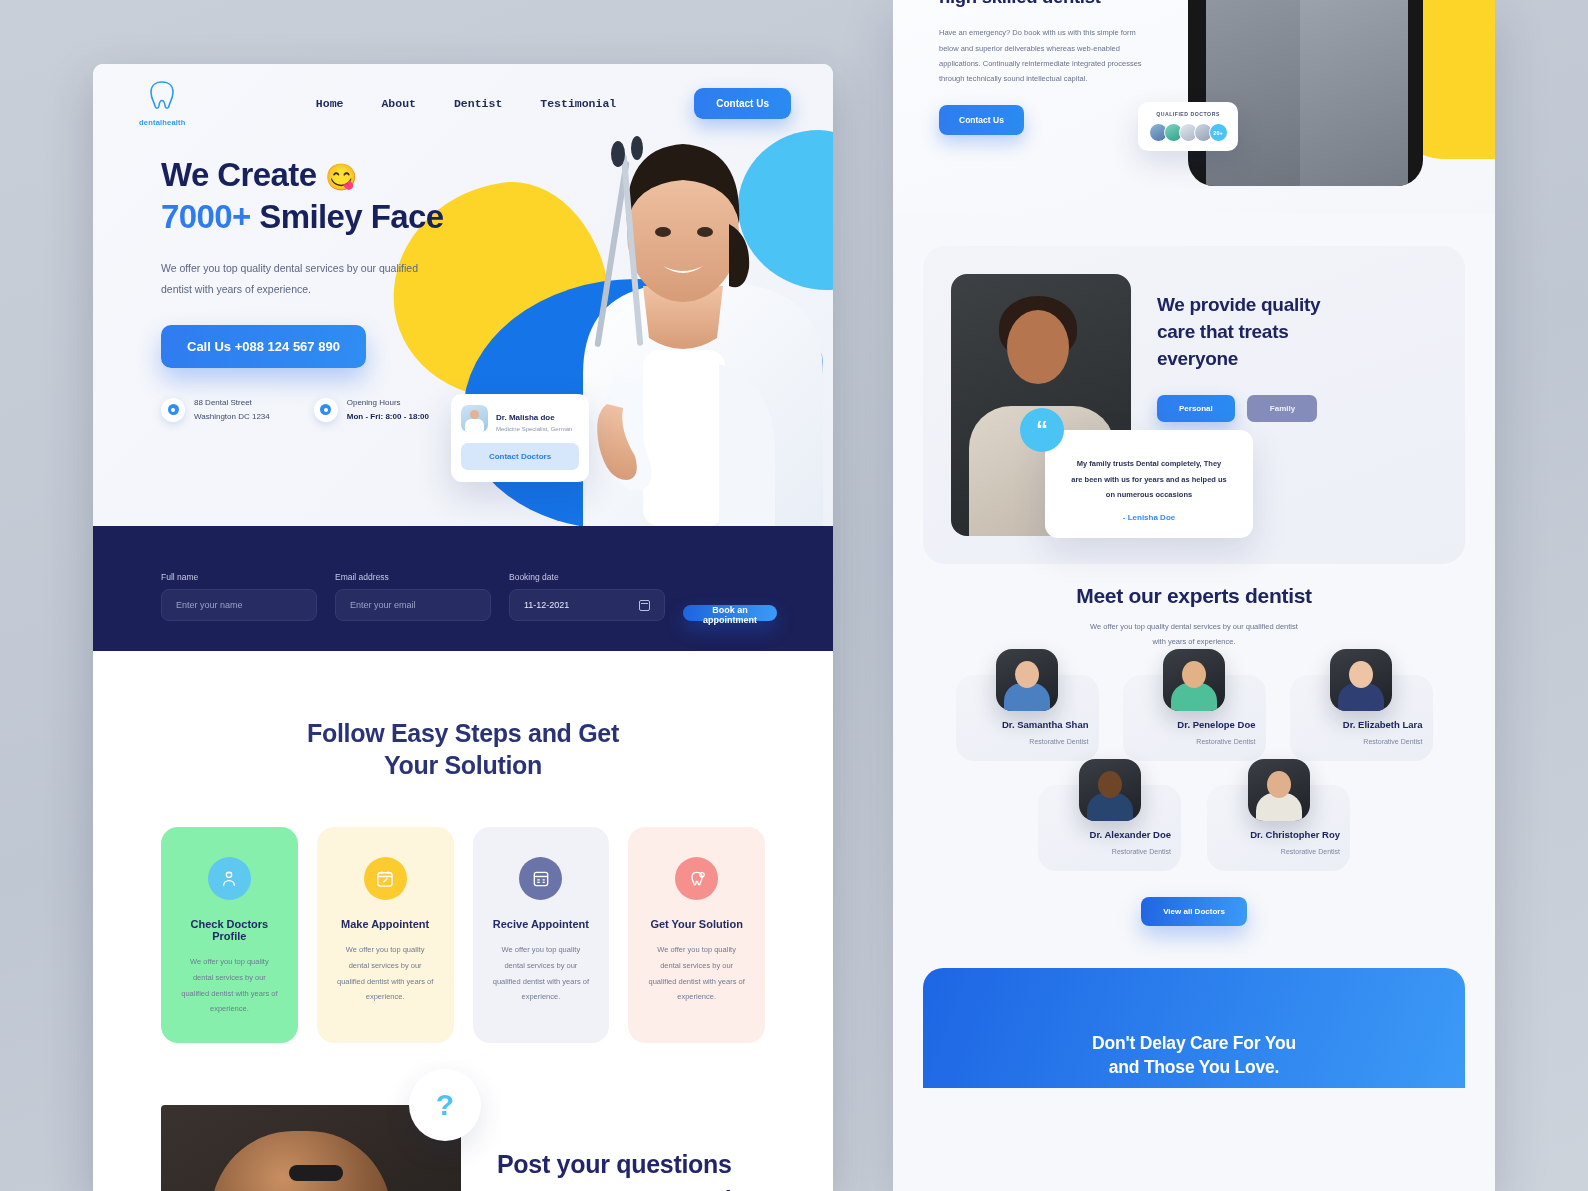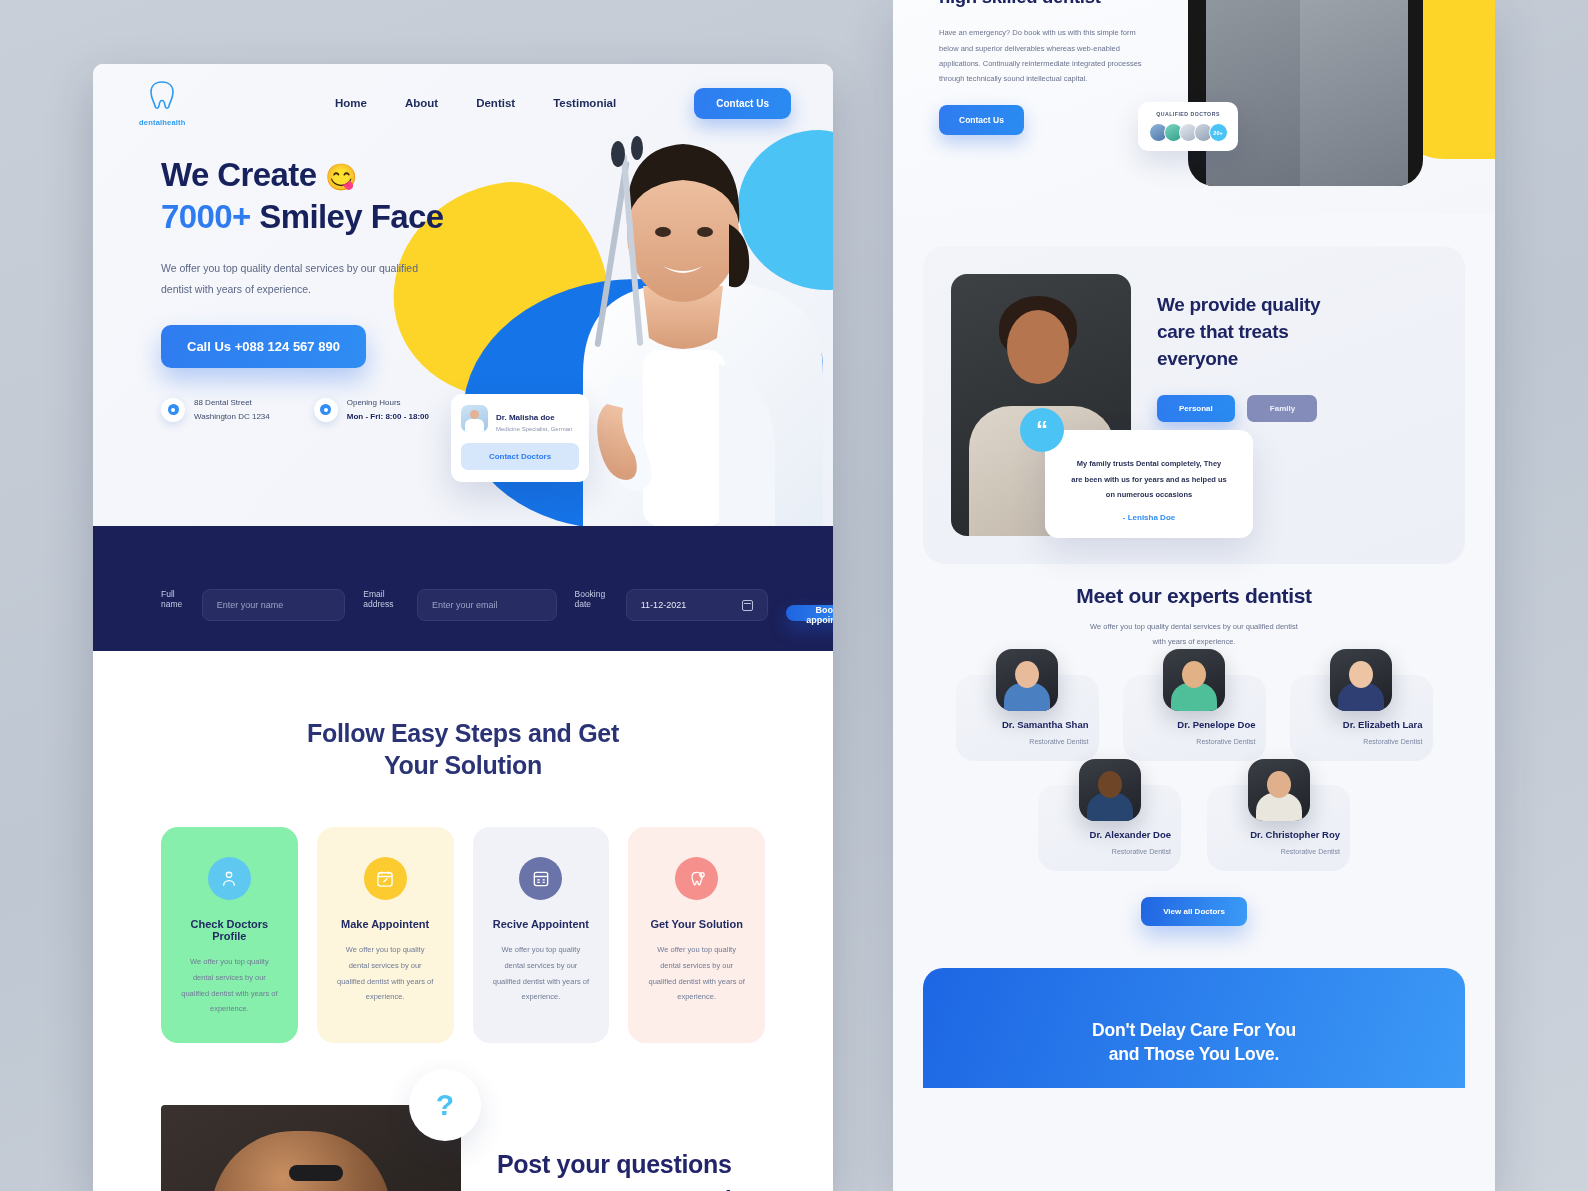--- a/index.html
+++ b/index.html
@@ -43,21 +43,21 @@
   }
 
   .nav {
     position: relative; z-index: 6; display:flex; align-items:center;
     padding: 16px 42px 0 46px; height: 62px;
   }
   .logo { display:flex; flex-direction:column; align-items:center; gap:9px; }
   .logo svg { display:block; }
   .logo .brand { font-size:7.5px; color:#2e9bf0; letter-spacing:.2px; font-weight:700; }
   .nav-links { margin-left:auto; display:flex; align-items:center; gap:38px; }
-  .nav-links a { font-size:11.5px; color:#1d2a5b; text-decoration:none; font-weight:600; }
+  .nav-links a { font-size:11.5px; color:#1d2a5b; text-decoration:none; font-weight:600;font-family:Liberation Mono, monospace; }
   .btn-contact {
     margin-left:40px; background:linear-gradient(100deg,#2f7cf0,#2a8bf2);
     color:#fff; font-size:10px; font-weight:600; padding:10px 22px;
     border:none; border-radius:9px; cursor:pointer;
     box-shadow:0 8px 18px rgba(40,110,235,.33);
   }
 
   .hero-copy { position:relative; z-index:5; padding-left:68px; padding-top:28px; width:440px; }
   h1.hero-title { font-size:33px; line-height:1.28; color:#17215c; font-weight:700; letter-spacing:-.6px; }
   h1.hero-title .accent { color:#2f7cf0; }
@@ -99,21 +99,21 @@
   .btn-contact-doctors {
     margin-top:11px; width:100%; background:#d6e6fb; color:#2f7cf0;
     font-size:8px; font-weight:600; padding:9px 0; border:none; border-radius:7px; cursor:pointer;
   }
 
   
   .booking {
     background:#1b2058; padding:26px 68px 30px; display:flex; gap:18px; align-items:flex-end;
     height:125px;
   }
-  .field { display:flex; flex-direction:row; gap:7px; }
+  .field { display:flex; flex-direction:column; gap:7px; }
   .field .lbl { font-size:8.5px; color:#c5cbe3; }
   .field .inp {
     background:#272c63; border:1px solid #343a73; border-radius:8px;
     height:32px; display:flex; align-items:center; padding:0 14px;
     font-size:9px; color:#9aa2c6; position:relative;
   }
   .field.fn .inp, .field.em .inp { width:156px; }
   .field.bd .inp { width:156px; color:#e8ebf7; justify-content:space-between; }
   .cal-ico { width:11px; height:11px; border:1.2px solid #b9c0de; border-radius:2px; position:relative; }
   .cal-ico:before { content:""; position:absolute; left:1px; right:1px; top:2.5px; height:1px; background:#b9c0de; }
@@ -254,21 +254,21 @@
     color:#fff; border:none; font-size:8px; font-weight:600; padding:10px 22px;
     border-radius:8px; cursor:pointer; box-shadow:0 10px 22px rgba(40,110,235,.32);
   }
   .cta {
     margin:42px 30px 0; height:120px; border-radius:20px 20px 0 0;
     background:linear-gradient(110deg,#1d66e4 0%,#3c9af6 100%);
     display:flex; align-items:flex-end; justify-content:center; padding-bottom:0;
     position:relative; overflow:hidden;
   }
   .cta h3 { font-size:17.5px; line-height:1.38; color:#fff; font-weight:700;
-    text-align:center; padding-bottom:22px; letter-spacing:-.2px; }
+    text-align:center; padding-bottom:9px; letter-spacing:-.2px; }
 </style>
 </head>
 <body>
 
 <div class="stage">
 
   <div class="board-left">
 
     <section class="hero">
       <div class="blob-yellow"></div>

